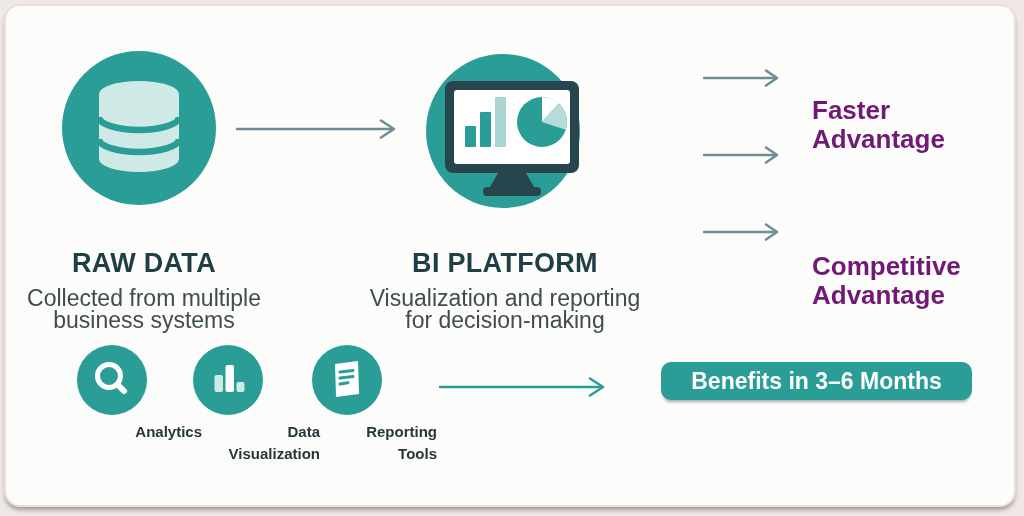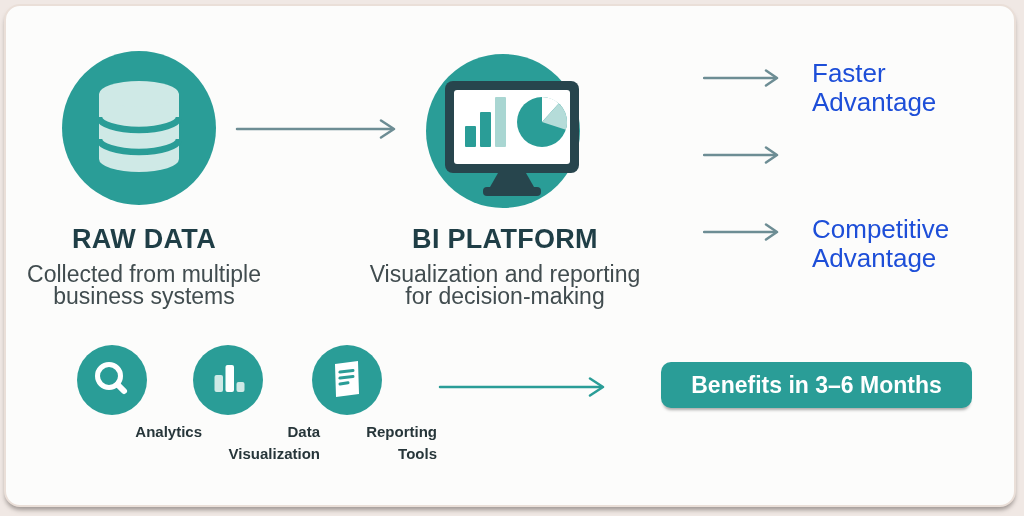--- a/index.html
+++ b/index.html
@@ -16,33 +16,33 @@
   }
   .circle-lg{position:absolute;border-radius:50%;background:#2a9d97;}
   #c-raw{left:62px;top:51px;width:154px;height:154px;}
   #c-bi{left:426px;top:54px;width:154px;height:154px;}
   #c-raw svg{position:absolute;left:34px;top:29px;}
   #c-bi svg{position:absolute;left:19px;top:27px;}
 
   .flow-col{position:absolute;width:280px;text-align:center;}
   #col-raw{left:4px;top:224px;}
   #col-bi{left:365px;top:224px;}
-  .flow-title{font-size:27px;font-weight:bold;color:#1f3e46;letter-spacing:.3px;}
+  .flow-title{font-size:27px;font-weight:bold;color:#1f3e46;letter-spacing:.3px;margin-top:24px;}
   .flow-sub{margin-top:8px;font-size:23px;line-height:22px;color:#414c4f;}
 
   svg.arrow{position:absolute;}
   #arrow-main{left:235px;top:119px;}
   .benefit-arrow-1{left:703px;top:69px;}
   .benefit-arrow-2{left:703px;top:146px;}
   .benefit-arrow-3{left:703px;top:223px;}
   #arrow-cta{left:438px;top:377px;}
 
   .benefit{
     position:absolute;left:812px;width:210px;
-    font-size:26px;font-weight:normal;color:#1d4ed8;line-height:29px;
+    font-size:26px;font-weight:bold;color:#701a75;line-height:29px;margin-top:37px;
   }
   #benefit-1{top:59px;}
   #benefit-2{top:137px;}
   #benefit-3{top:215px;}
 
   .tool-circle{
     position:absolute;top:345px;width:70px;height:70px;border-radius:50%;
     background:#2a9d97;display:flex;align-items:center;justify-content:center;
   }
   #tc-1{left:77px;}
@@ -50,21 +50,21 @@
   #tc-3{left:312px;}
   .tool-label{
     position:absolute;top:421px;width:180px;text-align:right;
     font-size:15px;font-weight:bold;color:#27363a;line-height:22px;
   }
   #tl-1{left:22px;}
   #tl-2{left:140px;}
   #tl-3{left:257px;}
 
   #cta{
-    position:absolute;left:661px;top:362px;width:311px;height:46px;
+    position:absolute;left:661px;top:362px;width:311px;height:38px;
     background:#2a9d97;border:none;border-radius:10px;
     color:#ffffff;font-size:23px;font-weight:bold;
     font-family:"Liberation Sans", sans-serif;
     display:flex;align-items:center;justify-content:center;
     box-shadow:0 4px 3px -2px rgba(70,70,70,.45);
     cursor:pointer;
   }
 </style>
 </head>
 <body>

